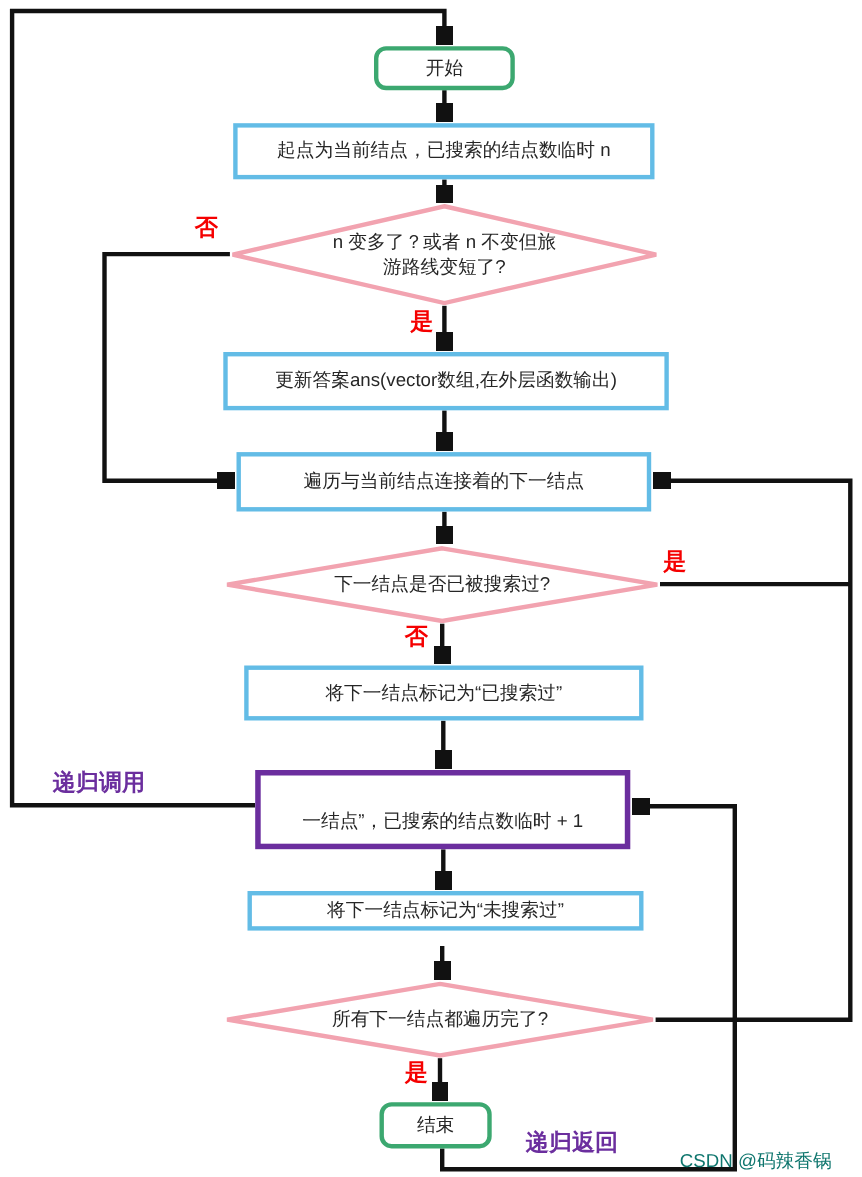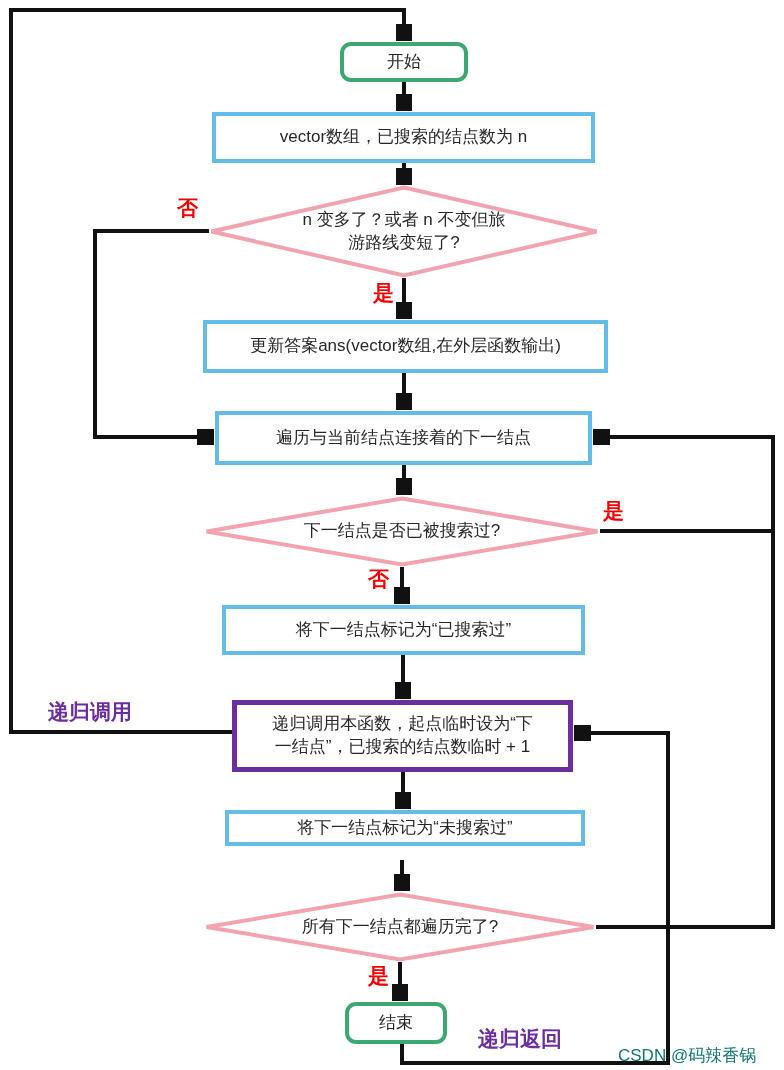--- a/index.html
+++ b/index.html
@@ -92,21 +92,21 @@
     <path d="M 600 531 L 773 531"></path>
     <path d="M 596 927 L 773 927 L 773 437 L 594 437" marker-end="url(#ah)"></path>
     <path d="M 402 1044 L 402 1063 L 668 1063 L 668 733 L 575 733" marker-end="url(#ah)"></path>
   </svg>
 
   <div class="node term" style="left:340px; top:42px; width:128px; height:40px;">
     <span>开始</span>
   </div>
 
   <div class="node box" style="left:212px; top:112px; width:383px; height:51px;">
-    <span>vector数组，已搜索的结点数为 n</span>
+    <span>起点为当前结点，已搜索的结点数临时 n</span>
   </div>
 
   <div class="node diamond" style="left:209px; top:185px; width:390px; height:93px;">
     <svg viewBox="0 0 390 93" preserveAspectRatio="none">
       <polygon points="195,2.5 387.5,46.5 195,90.5 2.5,46.5"></polygon>
     </svg>
     <div class="dtext">
       <span>n 变多了？或者 n 不变但旅</span><br>
       <span>游路线变短了?</span>
     </div>
@@ -128,21 +128,21 @@
       <span>下一结点是否已被搜索过?</span>
     </div>
   </div>
 
   <div class="node box" style="left:222px; top:605px; width:363px; height:50px;align-items:center;">
     <span>将下一结点标记为“已搜索过”</span>
   </div>
 
   <div class="node purple" style="left:232px; top:700px; width:341px; height:72px;">
     <div>
-      <span>递归调用本函数，起点临时设为“下</span><br>
+      <br>
       <span>一结点”，已搜索的结点数临时 + 1</span>
     </div>
   </div>
 
   <div class="node box" style="left:225px; top:810px; width:360px; height:36px;">
     <span>将下一结点标记为“未搜索过”</span>
   </div>
 
   <div class="node diamond" style="left:204px; top:892px; width:392px; height:70px;">
     <svg viewBox="0 0 392 70" preserveAspectRatio="none">

